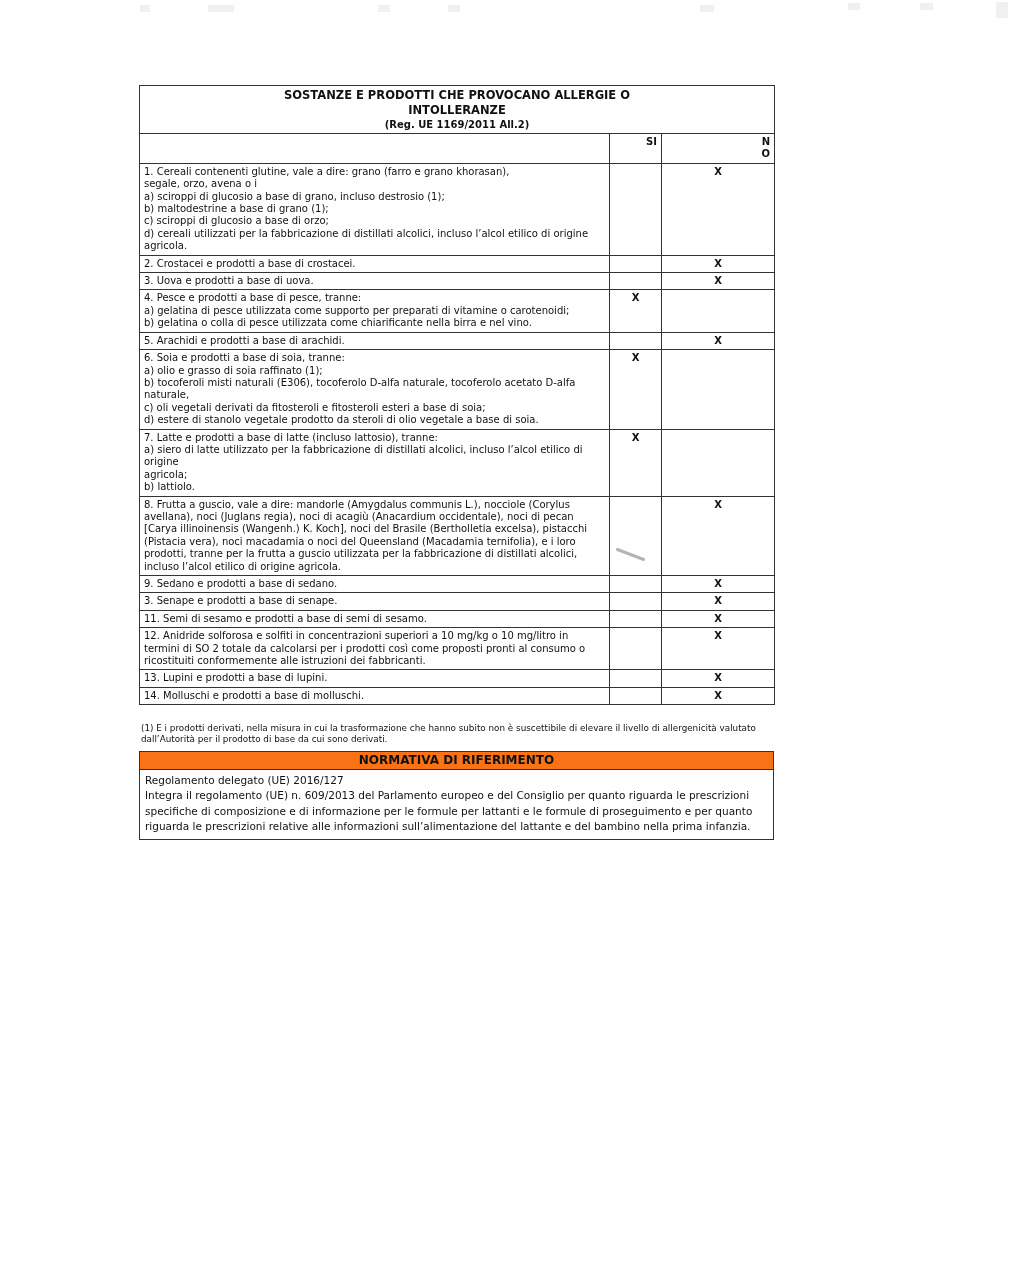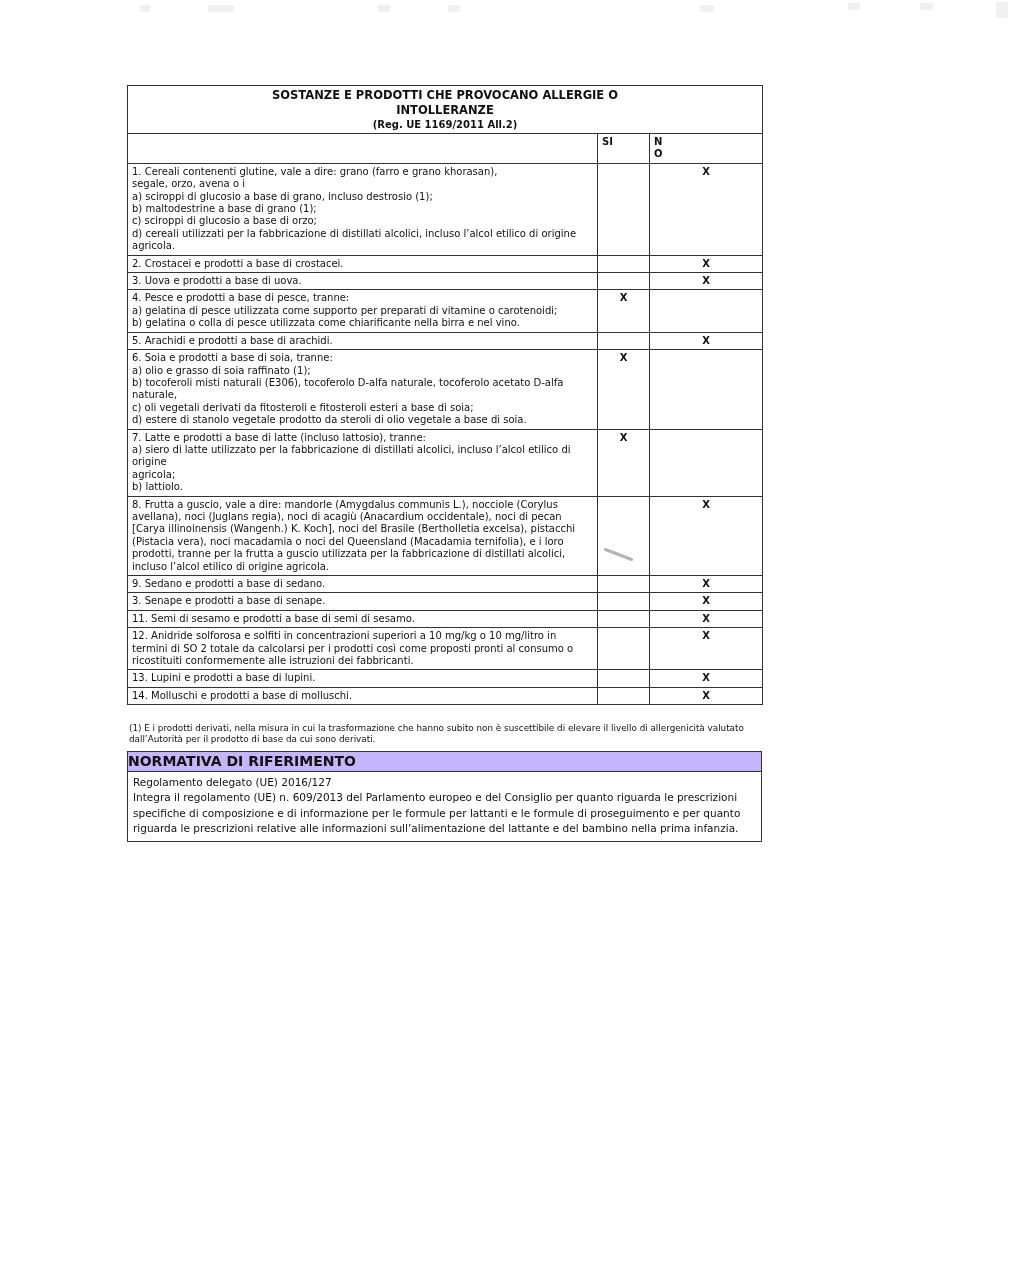--- a/index.html
+++ b/index.html
@@ -10,37 +10,37 @@
     font-family:"DejaVu Sans", sans-serif;
     color:#111111;
     overflow:hidden;
   }
   
   .artifact{position:absolute;background:#f0f0f0;height:7px;top:5px;}
   .a1{left:140px;width:10px}.a2{left:208px;width:26px}.a3{left:378px;width:12px}
   .a4{left:448px;width:12px}.a5{left:700px;width:14px}.a6{left:848px;width:12px;top:3px}
   .a7{left:920px;width:13px;top:3px}.a8{left:996px;width:12px;top:2px;height:16px}
 
-  .doc{position:absolute;left:127px;top:85px;width:635px;}
+  .doc{position:absolute;left:139px;top:85px;width:635px;}
 
   table.allergen{
     width:635px;border-collapse:collapse;table-layout:fixed;
   }
   table.allergen td{
     border:1px solid #333333;
     vertical-align:top;
     padding:2px 4px;
     font-size:10px;
     line-height:12.4px;
   }
   td.title-cell{text-align:center;padding:4px 6px 3px;}
   .title-main{font-size:11.5px;font-weight:bold;line-height:15px;white-space:pre-line;}
   .title-reg{font-size:10px;font-weight:bold;line-height:13px;}
   td.colhead{
-    text-align:left;font-weight:bold;font-size:12px;
+    text-align:right;font-weight:bold;font-size:12px;
     padding-top:6px;white-space:pre-line;line-height:13px;
   }
   td.desc{white-space:pre-line;}
   td.mark{
     text-align:center;vertical-align:middle;
     font-size:11px;font-weight:600;position:relative;
   }
   td.tall{padding-top:5px;padding-bottom:5px;}
 
   .swoosh{
@@ -50,22 +50,22 @@
 
   .footnote{
     margin-top:18px;padding:0 2px;
     font-size:8.8px;line-height:11px;color:#111;
   }
 
   .normativa{
     margin-top:6px;border:1px solid #333333;width:633px;
   }
   .normativa-header{
-    background:#c4b5fd;border-bottom:1px solid #333333;
-    font-weight:bold;font-size:14px;
+    background:#f97316;border-bottom:1px solid #333333;
+    text-align:center;font-weight:bold;font-size:12px;
     padding:1px 0 2px;
   }
   .normativa-body{
     padding:3px 5px 5px;font-size:10.5px;line-height:15.2px;white-space:pre-line;
   }
 </style>
 </head>
 <body>
 
 <div class="canvas">

